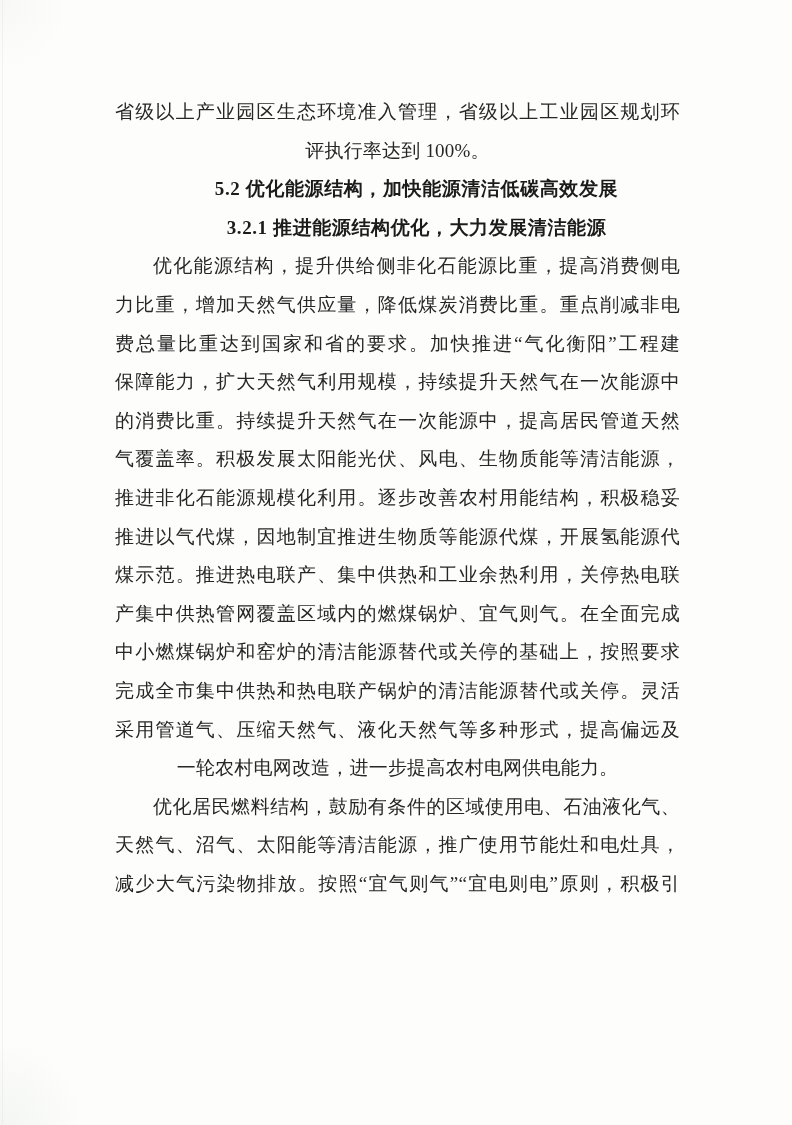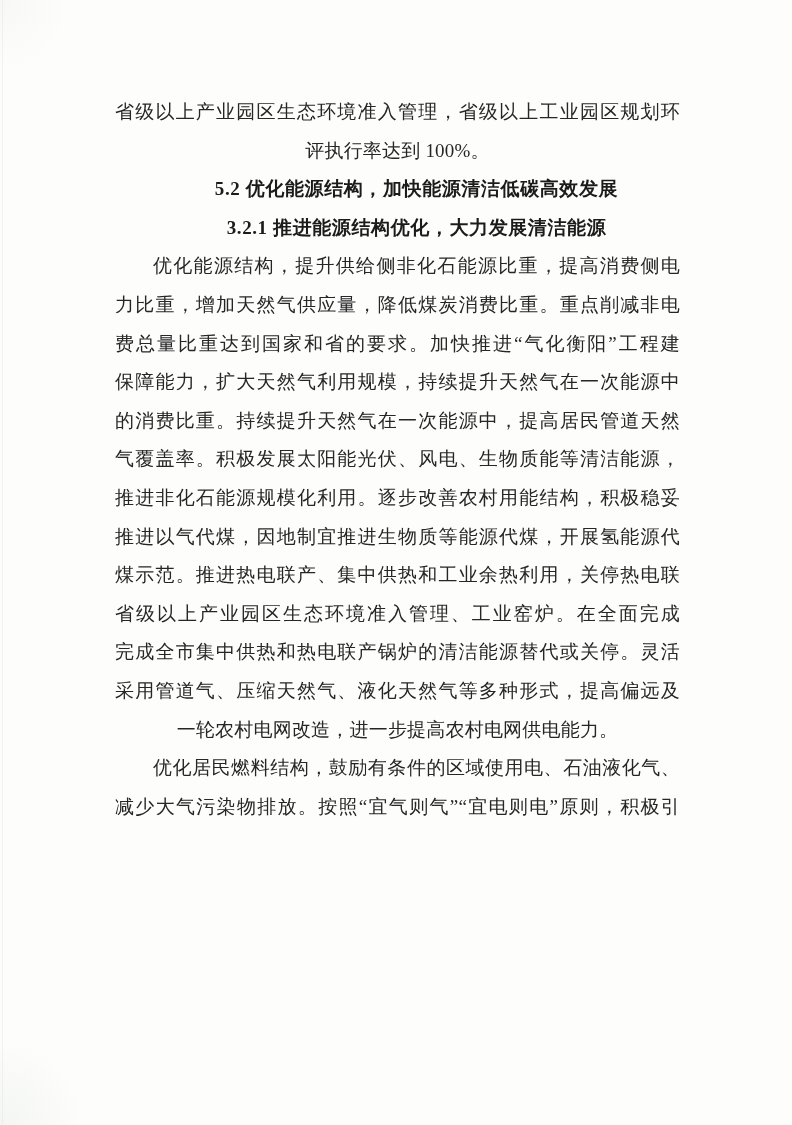--- a/index.html
+++ b/index.html
@@ -71,20 +71,22 @@
       <div class="line bold indent">3.2.1 推进能源结构优化，大力发展清洁能源</div>
       <div class="line indent just sp">优化能源结构，提升供给侧非化石能源比重，提高消费侧电</div>
       <div class="line just">力比重，增加天然气供应量，降低煤炭消费比重。重点削减非电</div>
       <div class="line just">费总量比重达到国家和省的要求。加快推进“气化衡阳”工程建</div>
       <div class="line just">保障能力，扩大天然气利用规模，持续提升天然气在一次能源中</div>
       <div class="line just">的消费比重。持续提升天然气在一次能源中，提高居民管道天然</div>
       <div class="line just">气覆盖率。积极发展太阳能光伏、风电、生物质能等清洁能源，</div>
       <div class="line just">推进非化石能源规模化利用。逐步改善农村用能结构，积极稳妥</div>
       <div class="line just">推进以气代煤，因地制宜推进生物质等能源代煤，开展氢能源代</div>
       <div class="line just">煤示范。推进热电联产、集中供热和工业余热利用，关停热电联</div>
-      <div class="line just">省级以上产业园区生态环境准入管理、工业窑炉。在全面完成</div>
+      <div class="line just">产集中供热管网覆盖区域内的燃煤锅炉、宜气则气。在全面完成</div>
+      <div class="line just">中小燃煤锅炉和窑炉的清洁能源替代或关停的基础上，按照要求</div>
       <div class="line just">完成全市集中供热和热电联产锅炉的清洁能源替代或关停。灵活</div>
       <div class="line just">采用管道气、压缩天然气、液化天然气等多种形式，提高偏远及</div>
       <div class="line">一轮农村电网改造，进一步提高农村电网供电能力。</div>
       <div class="line indent just sp">优化居民燃料结构，鼓励有条件的区域使用电、石油液化气、</div>
+      <div class="line just">天然气、沼气、太阳能等清洁能源，推广使用节能灶和电灶具，</div>
       <div class="line just">减少大气污染物排放。按照“宜气则气”“宜电则电”原则，积极引</div>
     </div>
 </div>
 
 </body></html>

